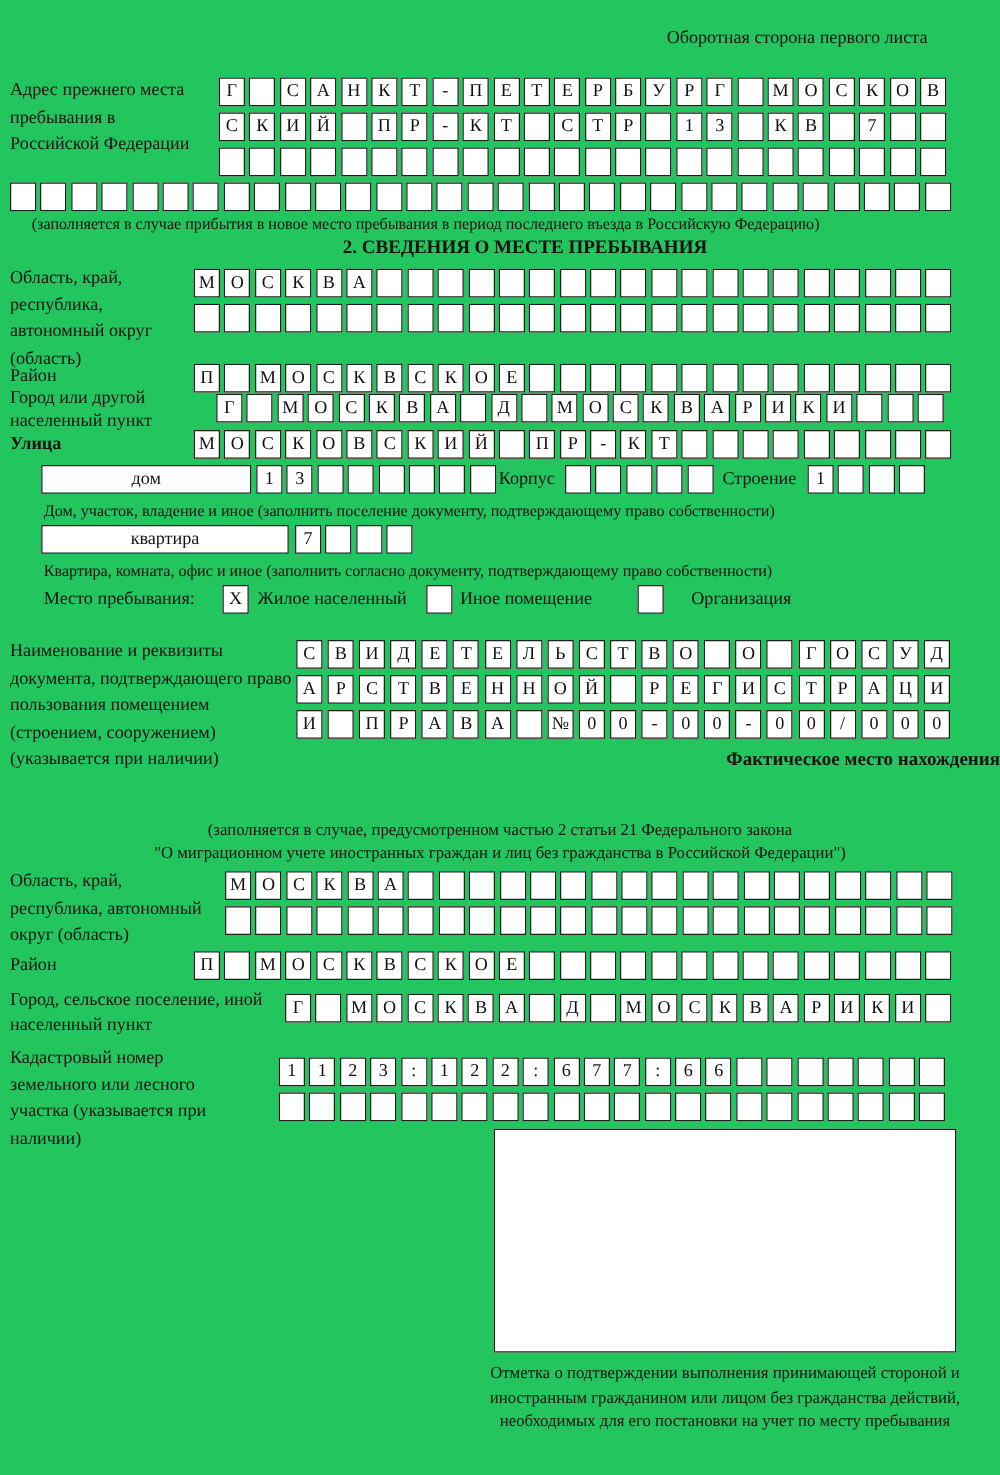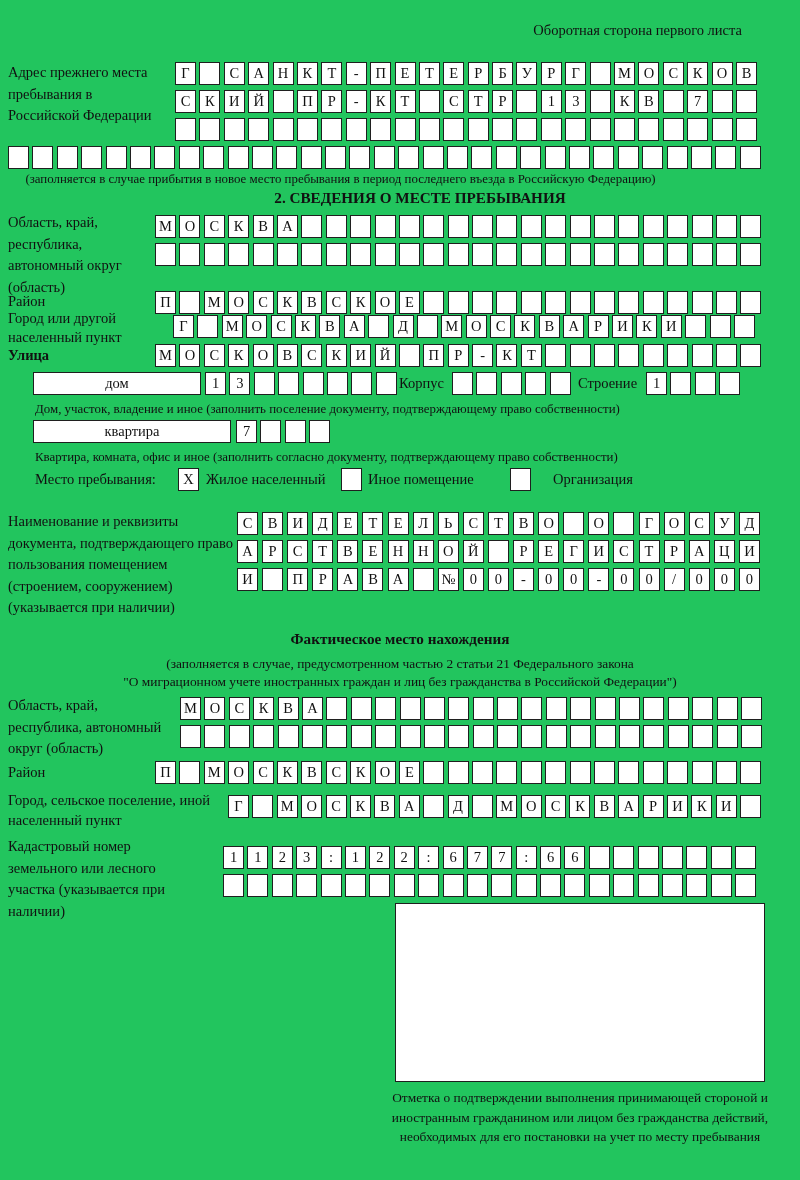--- a/index.html
+++ b/index.html
@@ -409,21 +409,21 @@
       <span class="cell">0</span>
       <span class="cell">-</span>
       <span class="cell">0</span>
       <span class="cell">0</span>
       <span class="cell">/</span>
       <span class="cell">0</span>
       <span class="cell">0</span>
       <span class="cell">0</span>
     </div>
 
-  <div class="abs title" style="top:630px;">Фактическое место нахождения</div>
+  <div class="abs title" style="top:599px;text-align:right;">Фактическое место нахождения</div>
   <div class="abs note center" style="left:0; top:655px; width:800px; font-size:13.4px;">(заполняется в случае, предусмотренном частью 2 статьи 21 Федерального закона</div>
   <div class="abs note center" style="left:0; top:673px; width:800px; font-size:13.4px;">"О миграционном учете иностранных граждан и лиц без гражданства в Российской Федерации")</div>
 
   <div class="abs lbl" style="left:8px; top:695px; width:160px;">Область, край, республика, автономный округ (область)</div>
   <div class="boxrow" style="left:180px; top:697px;">
       <span class="cell">М</span>
       <span class="cell">О</span>
       <span class="cell">С</span>
       <span class="cell">К</span>
       <span class="cell">В</span>

